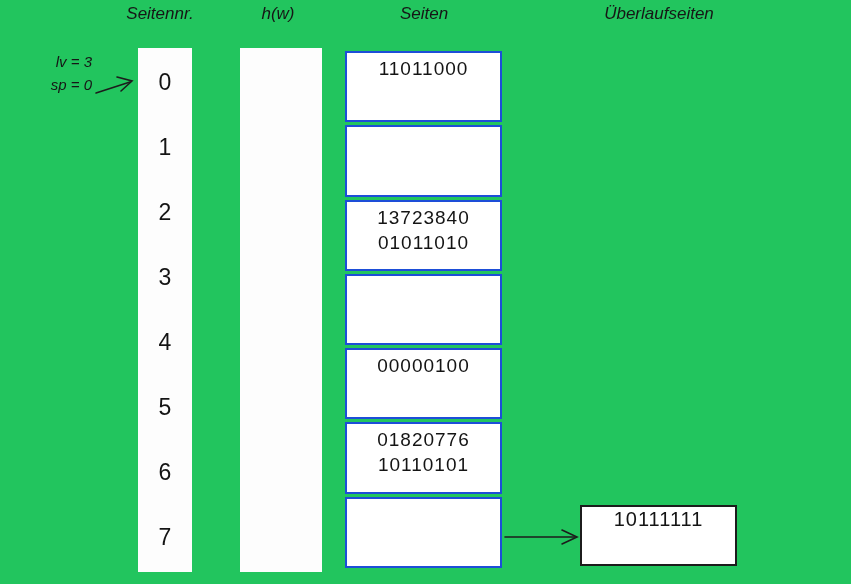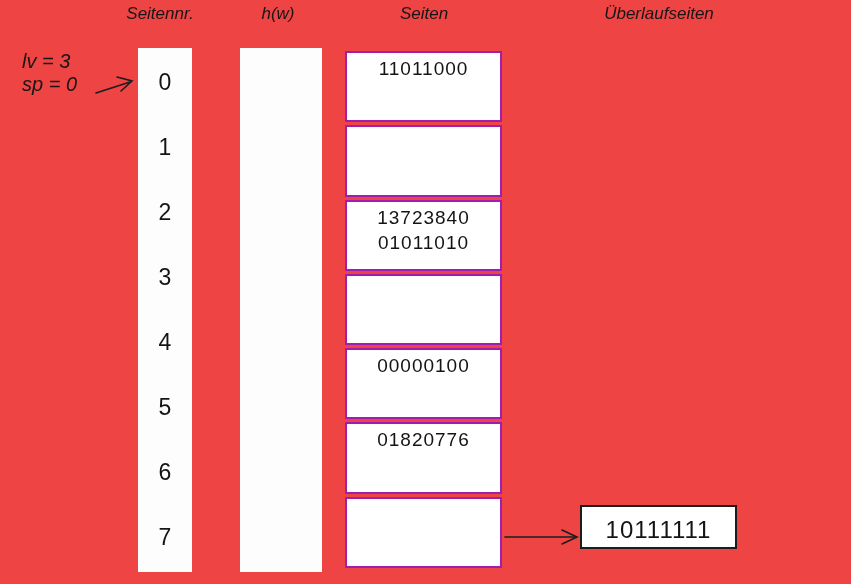--- a/index.html
+++ b/index.html
@@ -1,19 +1,19 @@
 <!DOCTYPE html>
 <html><head>
 <meta charset="utf-8">
 <style>
   html,body { margin:0; padding:0; }
   .page {
     position:relative;
     width:851px; height:584px;
-    background:#ef4444;
+    background:#22c55e;
     font-family:"Liberation Sans", sans-serif;
     color:#141414;
     overflow:hidden;
   }
   .hdr {
     position:absolute;
     top:4px;
     transform:translateX(-50%);
     font-style:italic;
     font-size:17px;
@@ -34,49 +34,49 @@
   .numcell {
     flex:1;
     display:flex; align-items:center; justify-content:center;
     font-size:23px;
     color:#141414;
   }
   .pagecell {
     flex:1;
     box-sizing:border-box;
     background:#ffffff;
-    border:2px solid #a21caf;
+    border:2px solid #1d4ed8;
     text-align:center;
     padding-top:3px;
     font-size:19px;
     line-height:25px;
     letter-spacing:1px;
   }
   .entry { display:block; height:25px; }
   .overflow-box {
     position:absolute;
     left:580px; top:505px;
-    width:157px; height:44px;
+    width:157px; height:61px;
     box-sizing:border-box;
     background:#ffffff;
     border:2px solid #1c1c1c;
     text-align:center;
-    padding-top:10px;
-    font-size:24px;
+    padding-top:0;
+    font-size:20px;
     line-height:25px;
     letter-spacing:1px;
   }
   .annotation {
     position:absolute;
     left:22px; top:50px;
     width:70px;
     font-style:italic;
-    font-size:20px;
+    font-size:15px;
     line-height:23px;
-    text-align:left;
+    text-align:right;
     white-space:nowrap;
     color:#161616;
   }
   .arrow-layer {
     position:absolute;
     left:0; top:0;
   }
 </style>
 </head>
 <body>
@@ -123,20 +123,21 @@
     <div class="pagecell">
       <span class="entry"></span>
       <span class="entry"></span>
     </div>
     <div class="pagecell">
       <span class="entry">00000100</span>
       <span class="entry"></span>
     </div>
     <div class="pagecell">
       <span class="entry">01820776</span>
+      <span class="entry">10110101</span>
     </div>
     <div class="pagecell">
       <span class="entry"></span>
       <span class="entry"></span>
     </div>
   </div>
 
   <div class="overflow-box">
     <span class="entry">10111111</span>
   </div>

